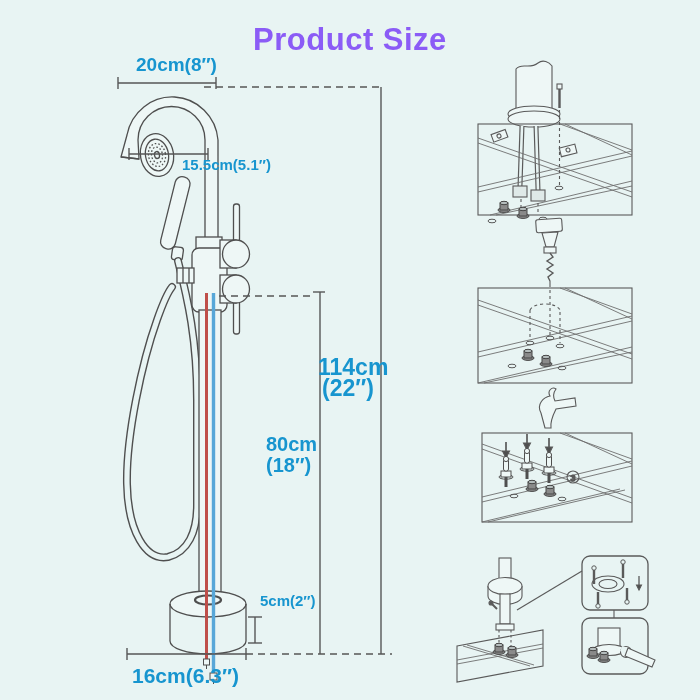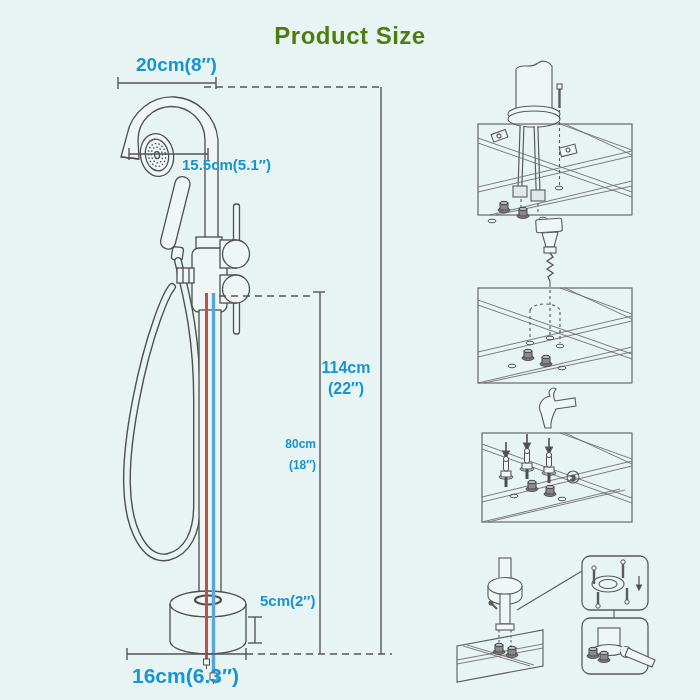--- a/index.html
+++ b/index.html
@@ -3,31 +3,31 @@
 <meta charset="utf-8">
 <style>
   html,body{margin:0;padding:0;}
   .stage{
     position:relative;width:700px;height:700px;overflow:hidden;
     background:#e8f4f3;
     font-family:"Liberation Sans", sans-serif;
   }
   .title{
     position:absolute;top:22px;left:0;width:700px;margin:0;
-    text-align:center;font-size:24px;font-weight:800;color:#4d7c0f;
+    text-align:center;font-size:31px;font-weight:800;color:#8b5cf6;
     letter-spacing:.5px;
   }
   svg{position:absolute;top:0;left:0;}
   .dim{
     position:absolute;color:#1795cf;font-weight:700;white-space:nowrap;
   }
   .d20   {left:136px;top:54px;font-size:19px;}
   .d155  {left:182px;top:156px;font-size:15px;}
-  .d114  {left:318px;top:357px;width:56px;text-align:center;font-size:16px;line-height:21px;}
-  .d80   {left:266px;top:434px;width:50px;text-align:right;font-size:12px;line-height:21px;}
+  .d114  {left:318px;top:357px;width:56px;text-align:right;font-size:23px;line-height:21px;}
+  .d80   {left:266px;top:434px;width:50px;text-align:left;font-size:20px;line-height:21px;}
   .d5    {left:260px;top:592px;font-size:15px;}
   .d16   {left:132px;top:664px;font-size:21px;}
   .badge3{fill:#4f4f4f;font-size:9px;font-weight:700;}
 </style>
 </head>
 <body>
 
 <div class="stage">
 
   <h1 class="title">Product Size</h1>

